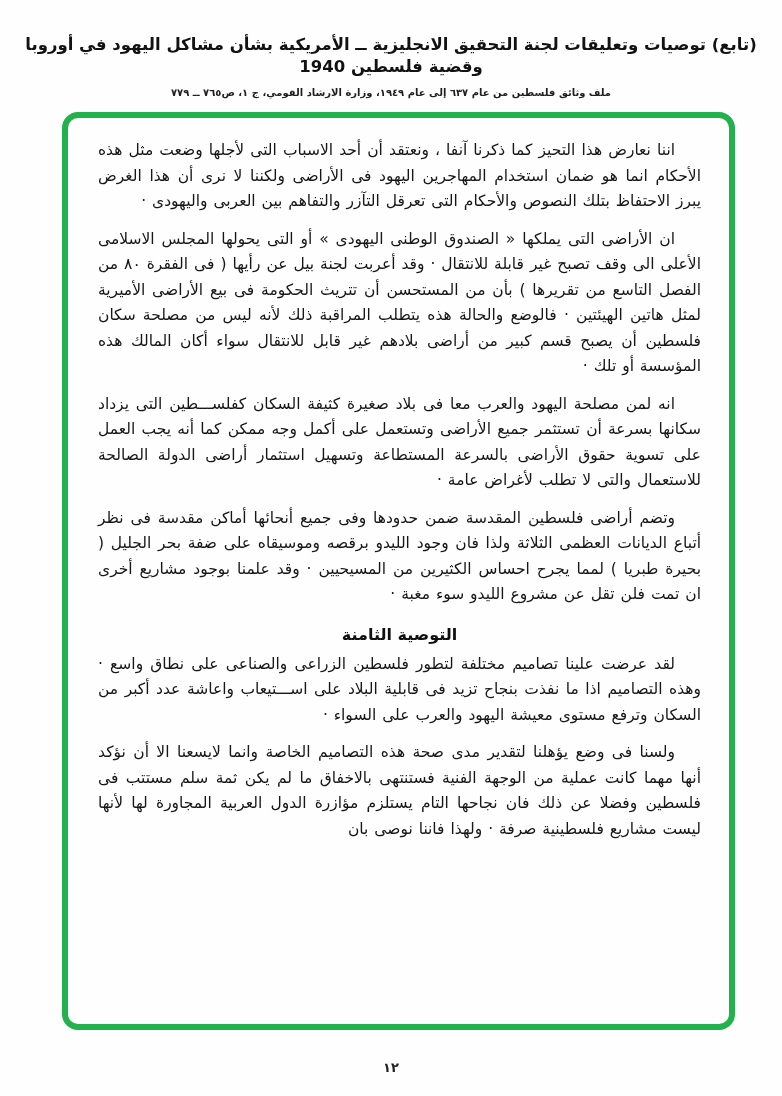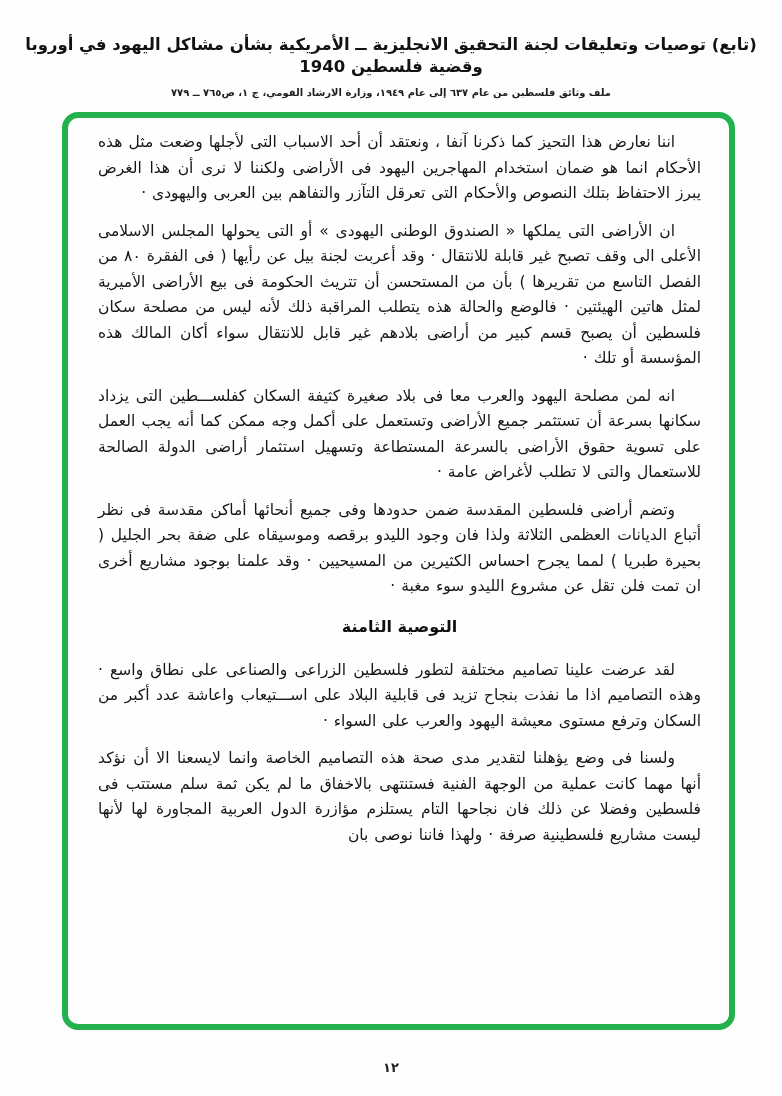--- a/index.html
+++ b/index.html
@@ -36,21 +36,21 @@
     letter-spacing: 0.2px;
   }
   .green-frame {
     position: absolute;
     left: 62px;
     top: 112px;
     width: 673px;
     height: 918px;
     border: 6px solid #22b14c;
     border-radius: 16px;
-    padding: 12px 28px 0 30px;
+    padding: 20px 28px 0 30px;
     direction: rtl;
     overflow: hidden;
     background: transparent;
   }
   .body-paragraph {
     font-size: 15.5px;
     line-height: 25.5px;
     margin: 0 0 12px 0;
     text-align: justify;
     text-indent: 26px;
@@ -61,21 +61,21 @@
     font-size: 16px;
     font-weight: bold;
     text-align: center;
     margin: 26px 0 0 0;
     color: #101010;
   }
   .subsection-heading {
     font-size: 16px;
     font-weight: bold;
     text-align: center;
-    margin: 17px 0 22px 0;
+    margin: 17px 0 8px 0;
     color: #101010;
   }
   .page-footer {
     position: absolute;
     bottom: 20px;
     left: 0;
     width: 100%;
     text-align: center;
   }
   .page-number {

